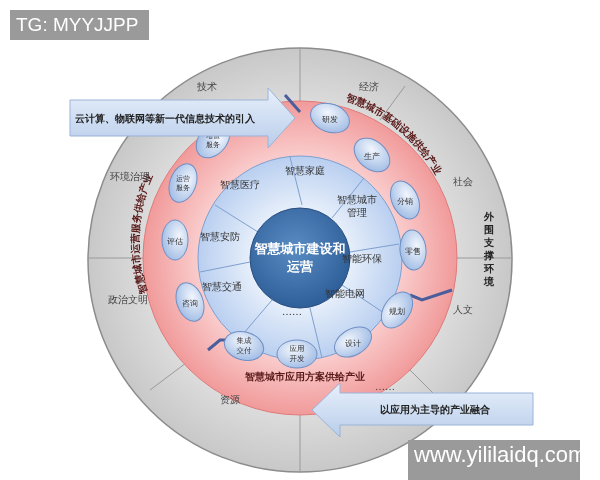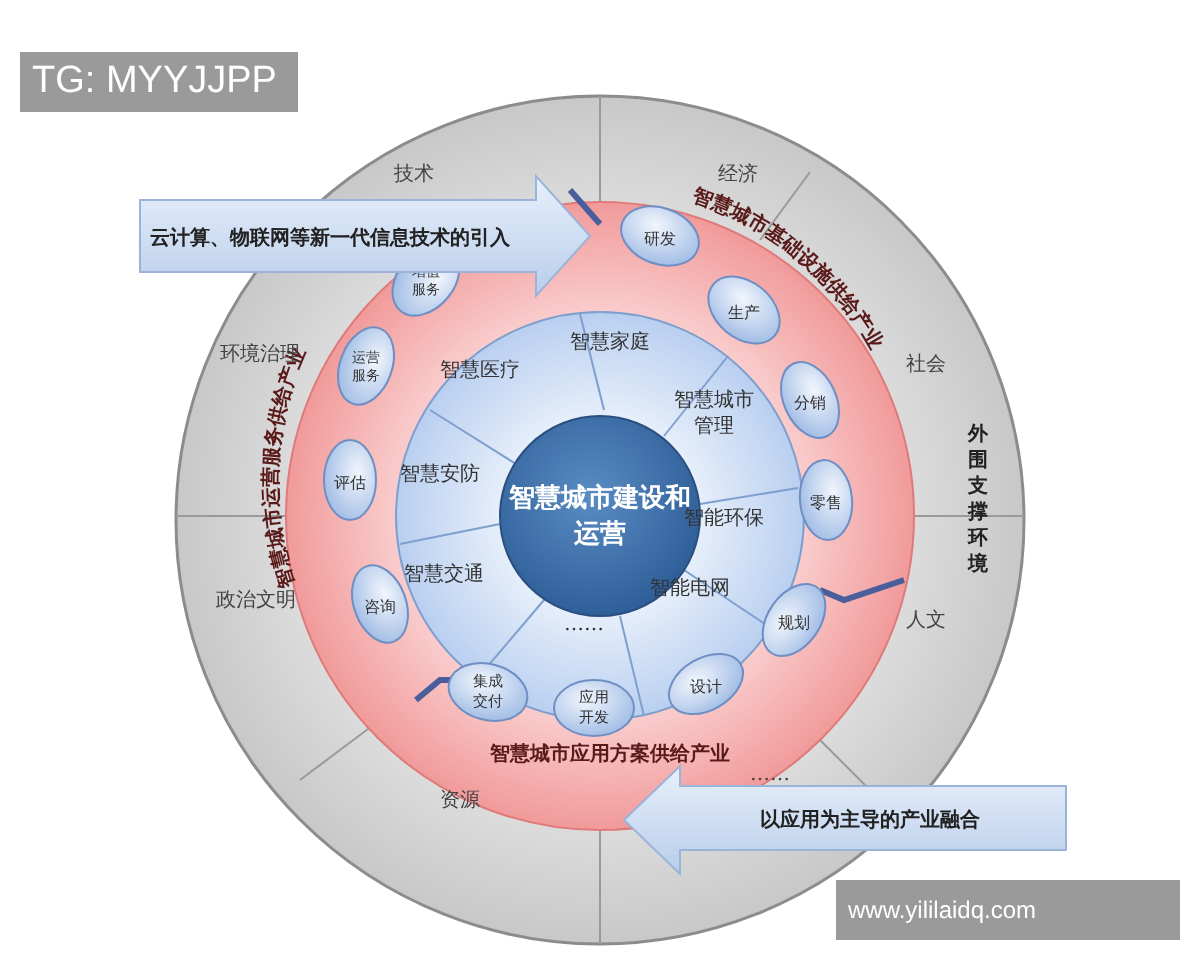--- a/index.html
+++ b/index.html
@@ -1,21 +1,21 @@
 <!DOCTYPE html>
 <html><head>
 <meta charset="utf-8">
 <style>
   html, body { margin:0; padding:0; }
   body { width:600px; height:480px; background:#ffffff; position:relative; overflow:hidden;
          font-family: "DejaVu Serif", "Liberation Serif", serif; }
   .wm { position:absolute; background:#9a9a9a; color:#ffffff;
         font-family:"Liberation Sans", "DejaVu Sans", sans-serif; }
-  .wm-top { left:10px; top:10px; width:139px; height:30px; font-size:19px; line-height:30px; padding-left:6px; box-sizing:border-box;margin-top:16px; }
-  .wm-bot { left:418px; top:440px; width:172px; height:30px; font-size:12px; line-height:30px; padding-left:6px; box-sizing:border-box; }
+  .wm-top { left:10px; top:10px; width:139px; height:30px; font-size:19px; line-height:30px; padding-left:6px; box-sizing:border-box; }
+  .wm-bot { left:408px; top:440px; width:172px; height:40px; font-size:22px; line-height:30px; padding-left:6px; box-sizing:border-box; }
   svg { position:absolute; left:0; top:0; }
   svg text { font-family:"DejaVu Serif", "Liberation Serif", serif; }
 </style>
 </head>
 <body>
 
 <div class="wm wm-top">TG: MYYJJPP</div>
 
 <svg width="600" height="480" viewBox="0 0 600 480">
   <defs>

